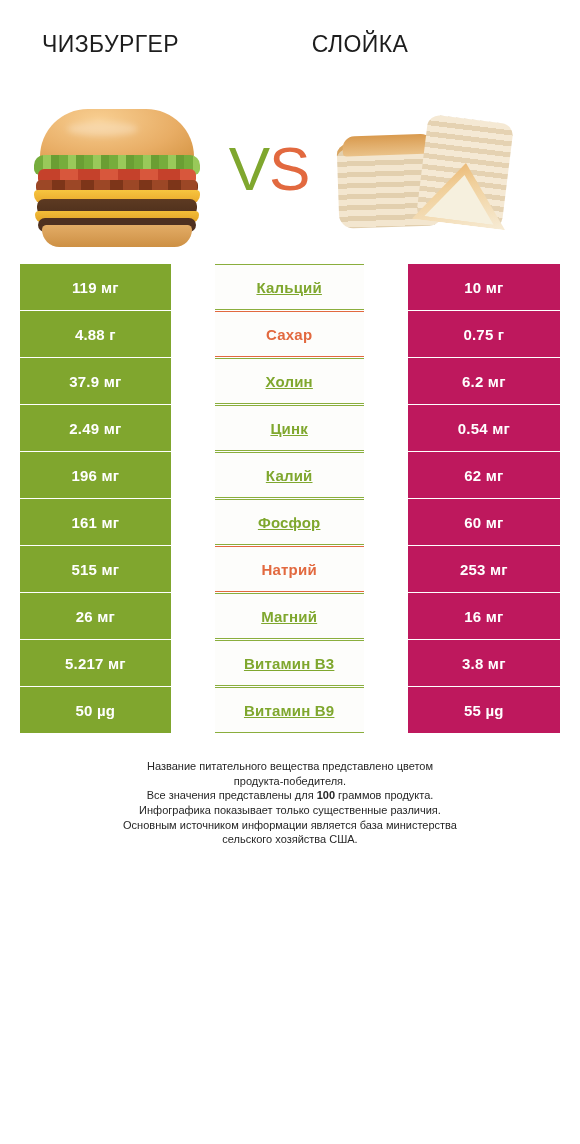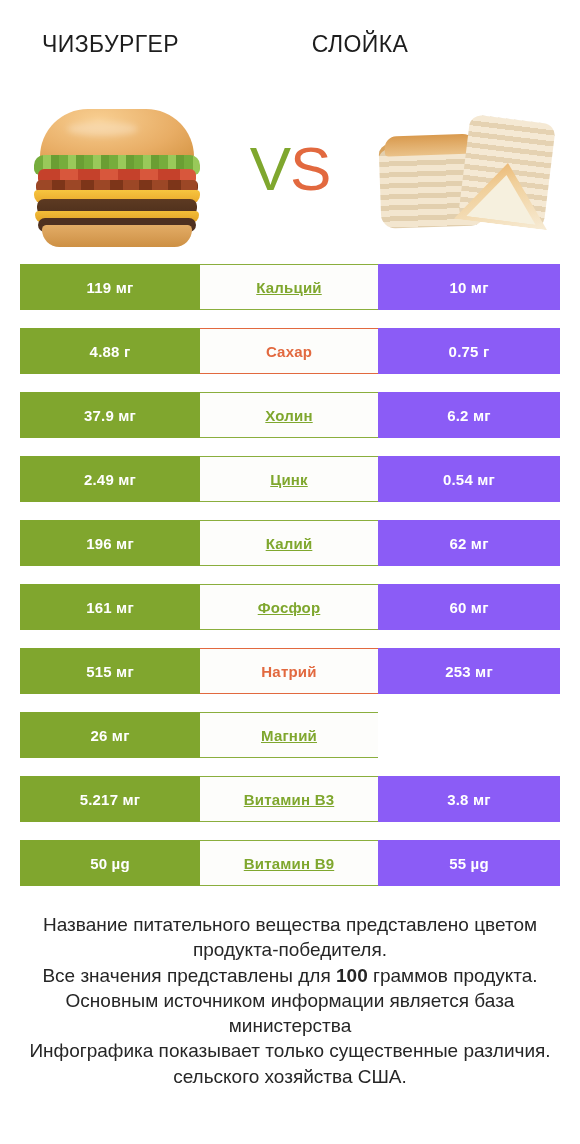--- a/index.html
+++ b/index.html
@@ -47,25 +47,24 @@
     width: 330px;
     padding-left: 67px;
     box-sizing: border-box;
   }
 
   
   .hero {
     height: 190px;
     display: flex;
     align-items: center;
-    justify-content: space-between;
+    justify-content: flex-start;
     padding: 0 24px;
     box-sizing: border-box;
     position: relative;
-    gap: 16px;
   }
   .hero-item {
     width: 185px;
     height: 160px;
     display: flex;
     align-items: center;
     justify-content: center;
     position: relative;
   }
   .vs-wrap {
@@ -167,56 +166,57 @@
 
   
   .table {
     margin: 0 20px;
     width: 540px;
     box-sizing: border-box;
   }
   .row {
     display: flex;
     height: 46px;
-    margin-bottom: 18px;
+    margin-bottom: 1px;
+    gap: 44px;
   }
   .cell {
     display: flex;
     align-items: center;
     justify-content: center;
     box-sizing: border-box;
     font-size: 15px;
     font-weight: 700;
     letter-spacing: 0.2px;
   }
   .cell-left {
     width: 180px;
     background: #80a62e;
     color: #ffffff;
   }
   .cell-right {
     width: 182px;
-    background: #8b5cf6;
+    background: #be185d;
     color: #ffffff;
   }
   .cell-mid {
     width: 178px;
     background: #fdfdfb;
     font-size: 15px;
     font-weight: 700;
   }
   .cell-mid.green { color: #7fa72e; border-top: 1px solid #8aae3d; border-bottom: 1px solid #8aae3d; text-decoration: underline; }
   .cell-mid.orange { color: #e2693f; border-top: 1px solid #e2693f; border-bottom: 1px solid #e2693f; }
 
   
   .footer {
     margin-top: 26px;
     padding: 0 26px;
     text-align: center;
-    font-size: 19px;
+    font-size: 11px;
     line-height: 1.33;
     color: #262626;
     font-weight: 400;
   }
   .footer p { margin: 0; }
   .footer b { font-weight: 700; text-align: right; }
 </style>
 </head>
 <body>
 
@@ -288,35 +288,36 @@
         <div class="cell cell-right">60 мг</div>
       </div>
       <div class="row">
         <div class="cell cell-left">515 мг</div>
         <div class="cell cell-mid orange">Натрий</div>
         <div class="cell cell-right">253 мг</div>
       </div>
       <div class="row">
         <div class="cell cell-left">26 мг</div>
         <div class="cell cell-mid green">Магний</div>
+        <div class="cell cell-right">16 мг</div>
       </div>
       <div class="row">
         <div class="cell cell-left">5.217 мг</div>
         <div class="cell cell-mid green">Витамин B3</div>
         <div class="cell cell-right">3.8 мг</div>
       </div>
       <div class="row">
         <div class="cell cell-left">50 µg</div>
         <div class="cell cell-mid green">Витамин B9</div>
         <div class="cell cell-right">55 µg</div>
       </div>
     </div>
 
   <div class="footer">
     <p>Название питательного вещества представлено цветом</p>
     <p>продукта-победителя.</p>
     <p><span>Все значения представлены для </span><b>100</b><span> граммов продукта.</span></p>
+    <p>Инфографика показывает только существенные различия.</p>
     <p>Основным источником информации является база министерства</p>
-    <p>Инфографика показывает только существенные различия.</p>
     <p>сельского хозяйства США.</p>
   </div>
 
 </div>
 
 </body></html>

